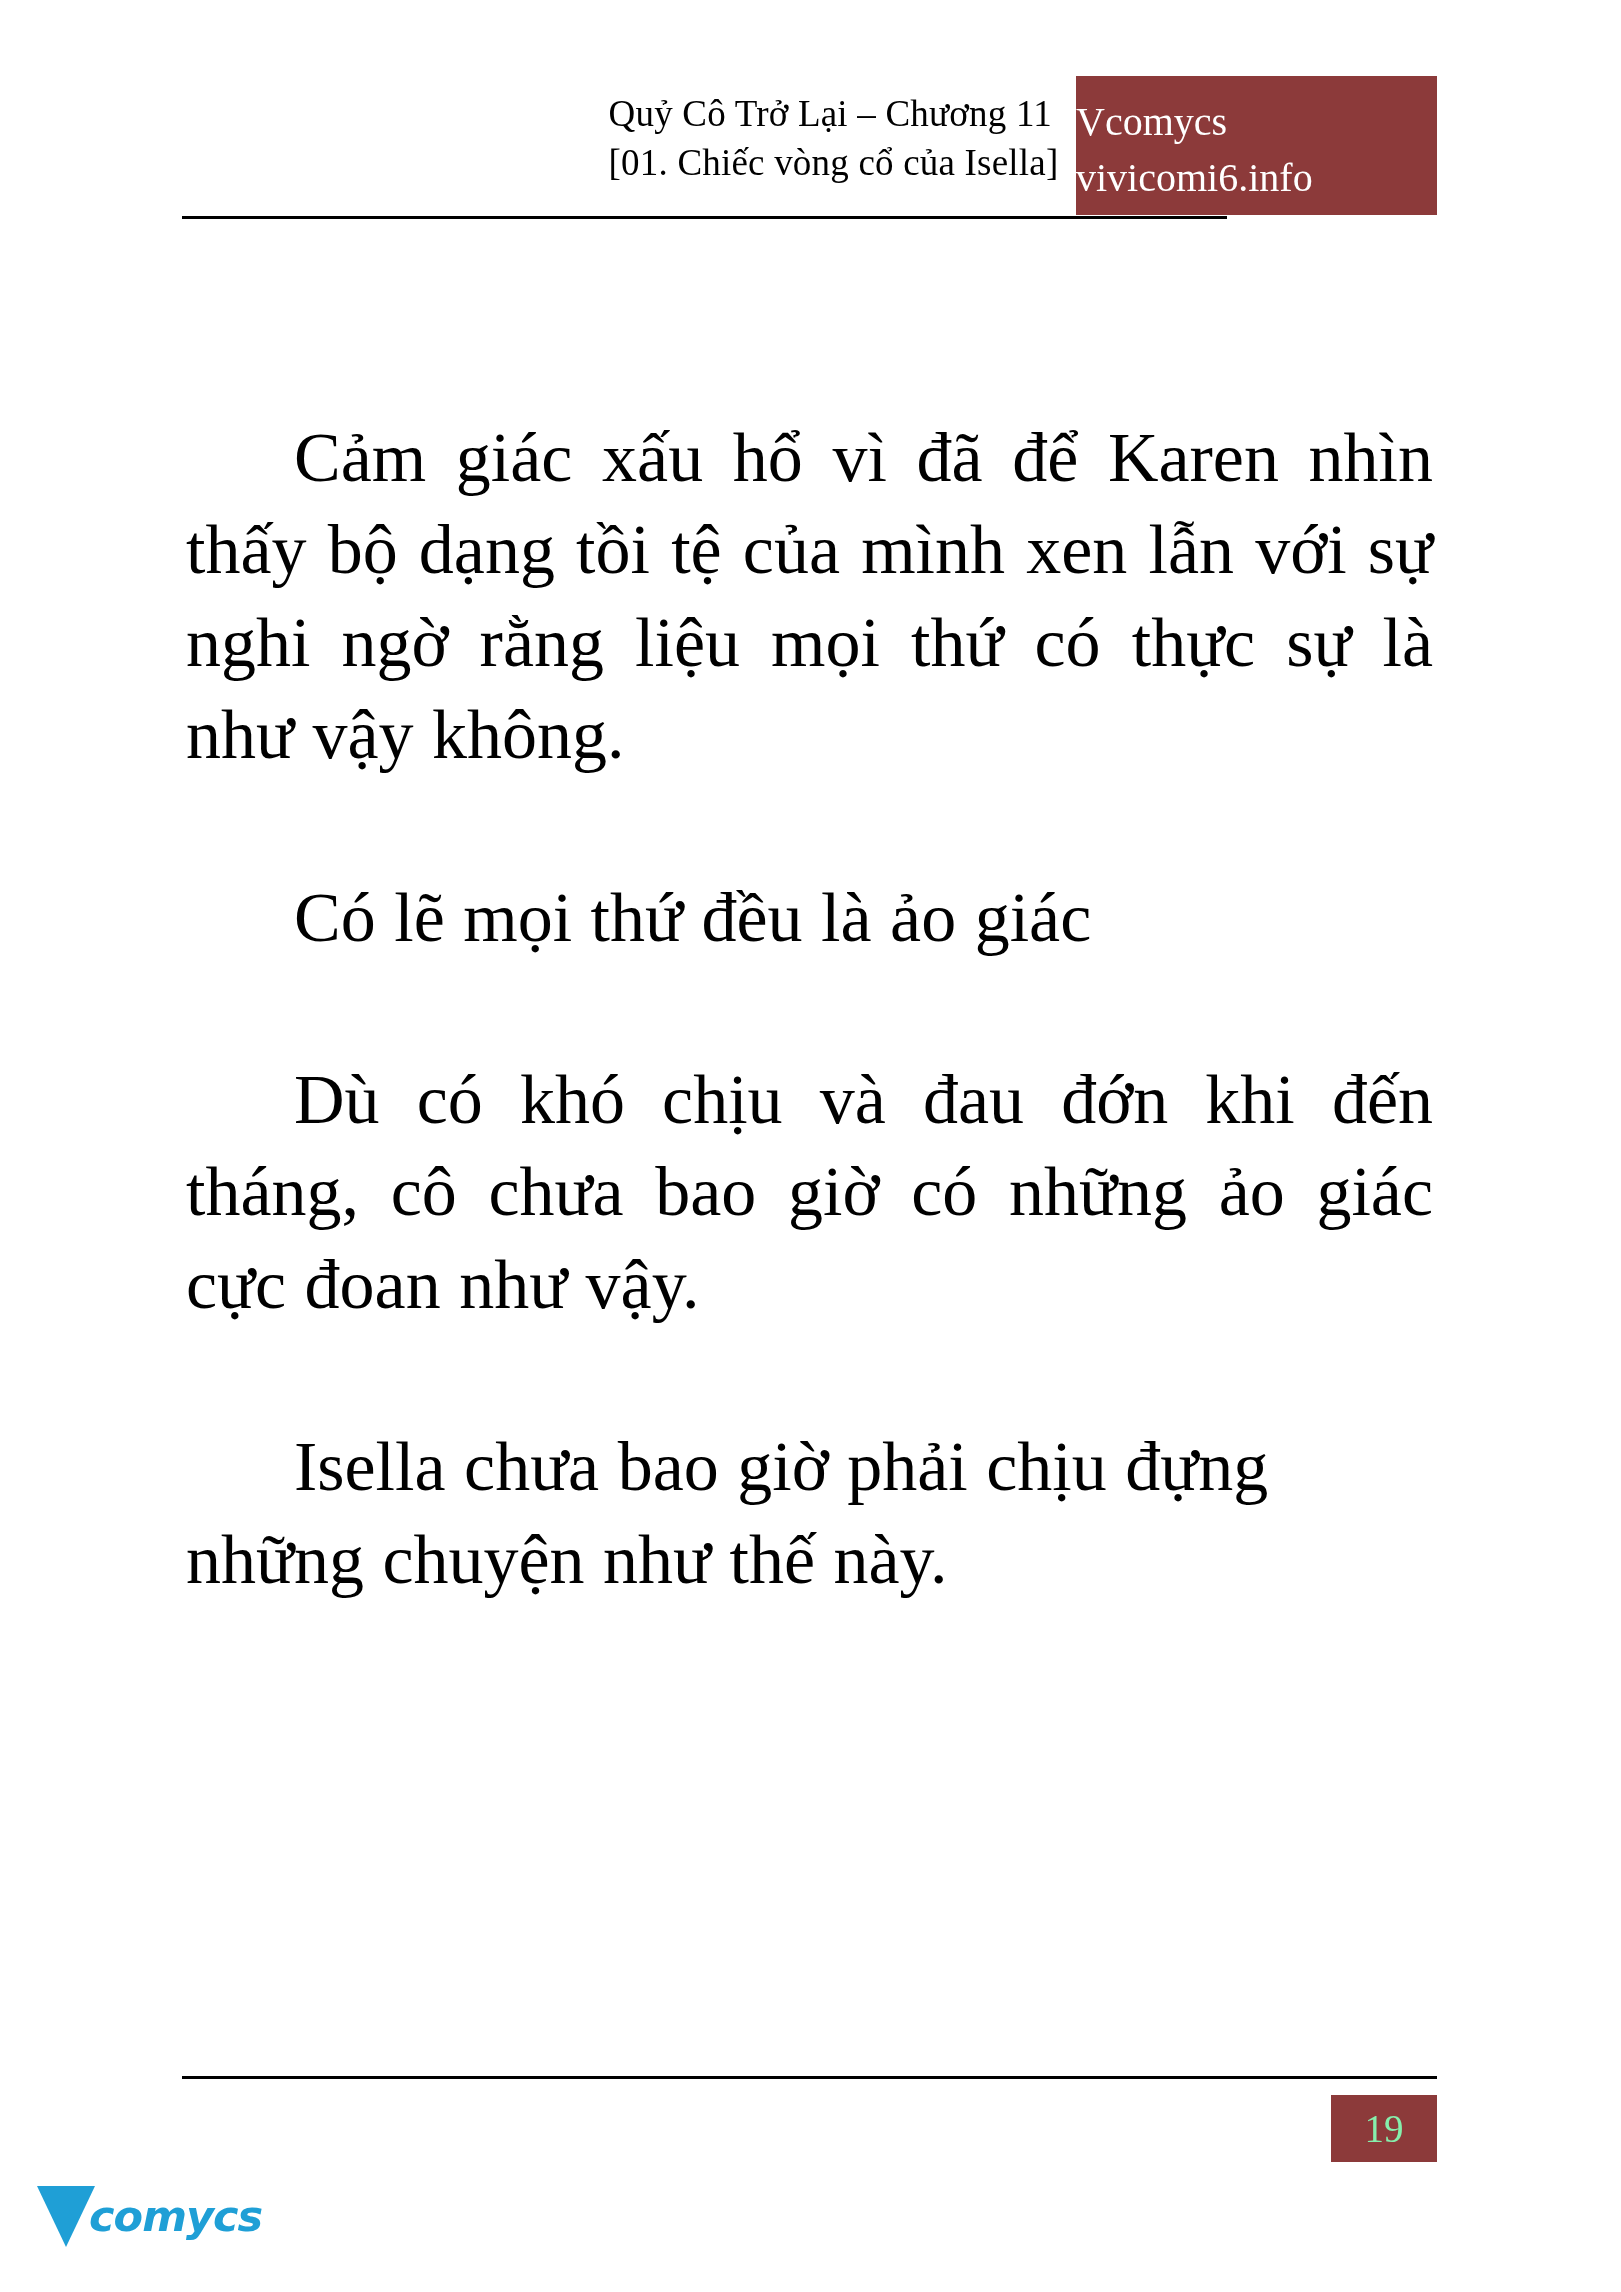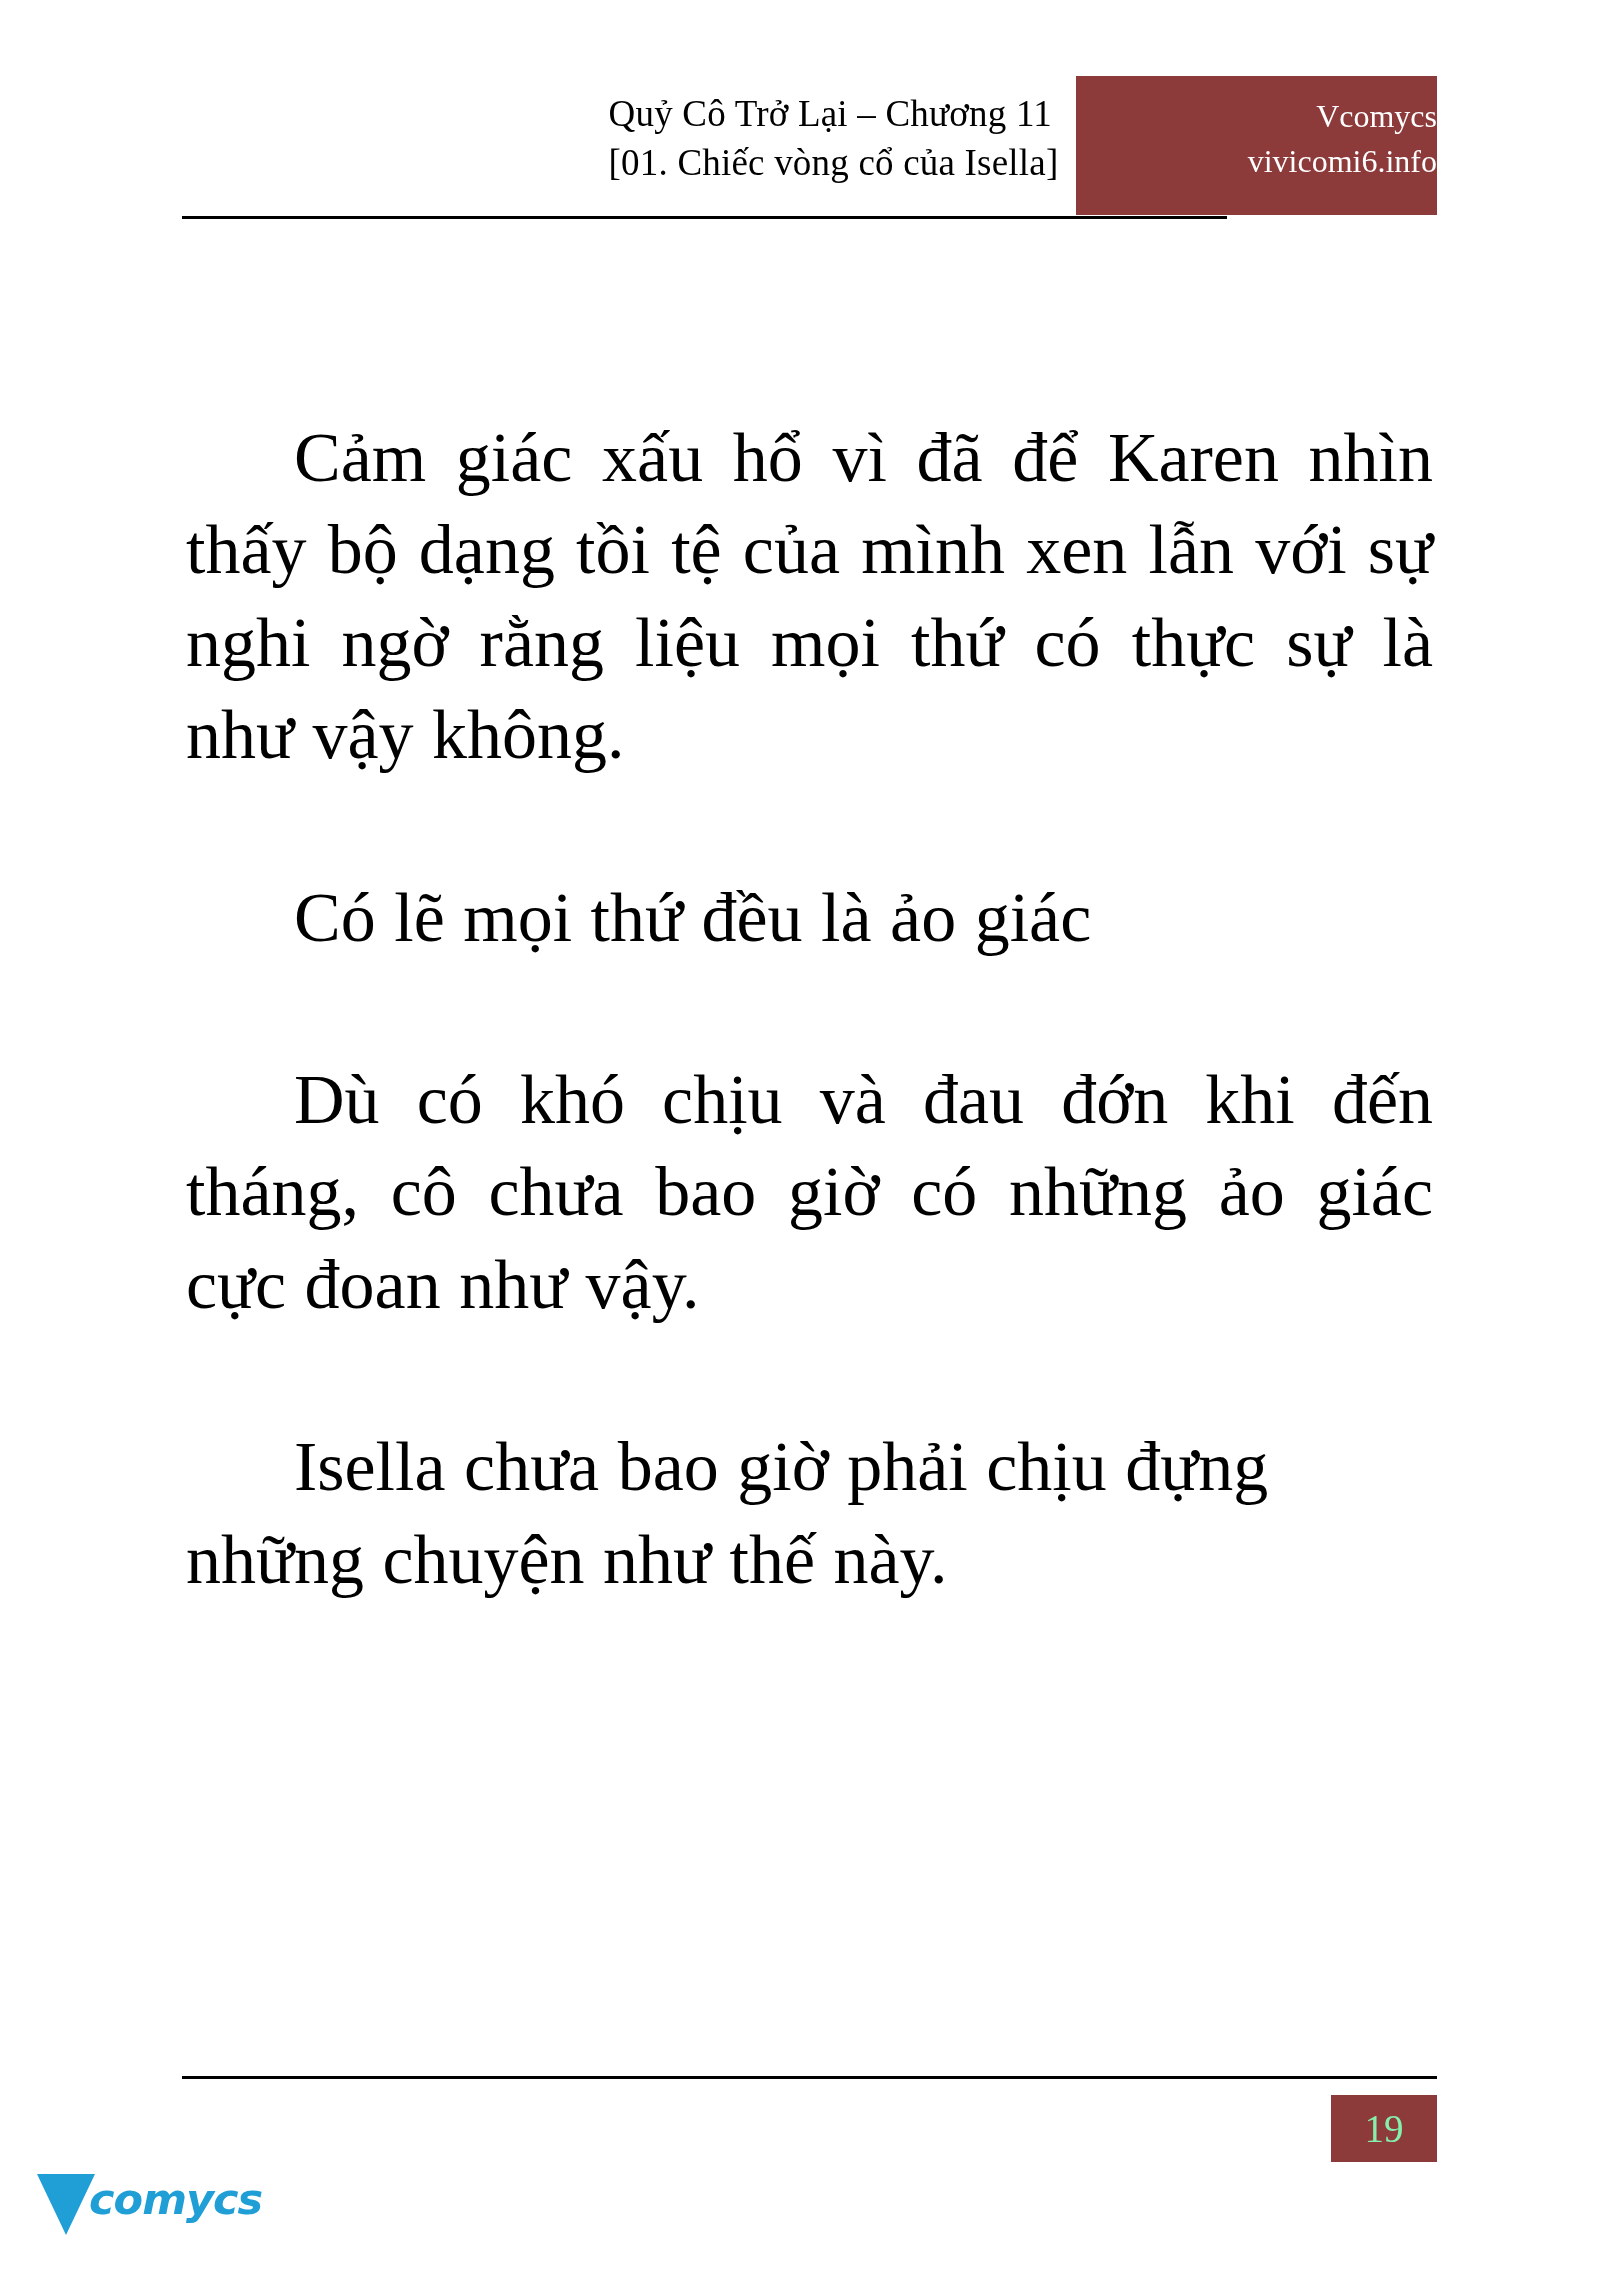--- a/index.html
+++ b/index.html
@@ -41,23 +41,23 @@
   }
   .header-title .line2 {
     display: block;
   }
   .header-brand {
     background: #8c3a3a;
     color: #ffffff;
     width: 361px;
     height: 139px;
     box-sizing: border-box;
-    text-align: right;
+    text-align: left;
     padding-top: 17.6px;
-    font-size: 32px;
+    font-size: 40px;
     line-height: 1.42;
   }
   .header-rule {
     position: absolute;
     left: 0;
     top: 140px;
     width: 1045px;
     height: 2.9px;
     background: #000000;
   }
@@ -124,21 +124,21 @@
   }
 
   
   .watermark {
     position: absolute;
     left: 37px;
     top: 2174px;
     width: 225px;
     height: 84px;
     display: flex;
-    align-items: flex-start;
+    align-items: center;
   }
   .wm-v {
     width: 0;
     height: 0;
     border-left: 29px solid transparent;
     border-right: 29px solid transparent;
     border-top: 61px solid #1f9fd6;
     margin-right: -5.9px;
   }
   .wm-text {

